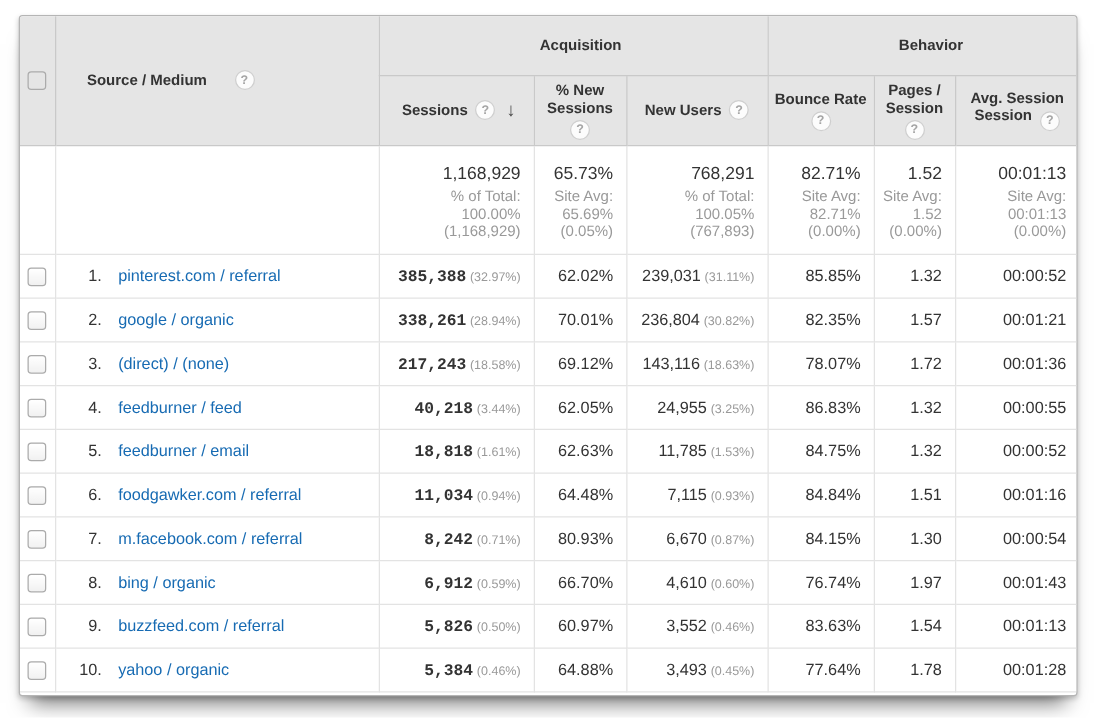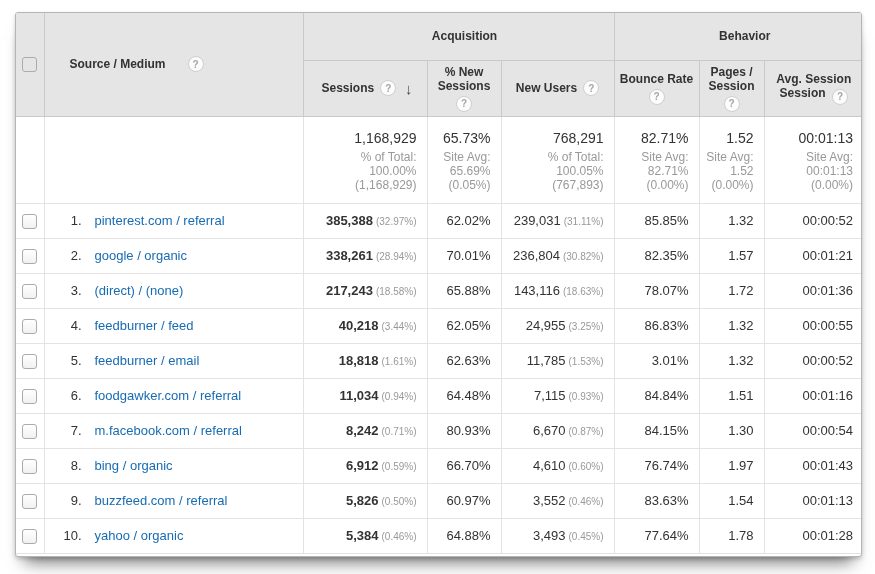--- a/index.html
+++ b/index.html
@@ -68,21 +68,21 @@
   .sum-cell{text-align:right;padding:9px 10px 0 4px;}
   .sum-value{font-size:14px;color:#333;line-height:24px;letter-spacing:0;}
   .sum-line{font-size:12px;color:#999;line-height:14px;}
 
   tr.data-row td{height:34px;}
   td.check-cell{text-align:center;}
   td.src-cell{text-align:left;white-space:nowrap;overflow:hidden;margin-top:11px;}
   .row-num{display:inline-block;width:37px;text-align:right;margin-right:13px;color:#333;}
   a.src-link{color:var(--link,#176bb3);text-decoration:none;cursor:pointer;}
   td.num-cell{text-align:right;padding-right:10px;white-space:nowrap;}
-  .metric-bold{font-weight:bold;}
+  .metric-bold{font-weight:bold;font-family:Liberation Mono, monospace;}
   .pct{font-size:10px;color:#999;font-weight:normal;margin-left:3px;}
 </style>
 </head>
 <body>
 
 <div class="card">
   <table>
     <colgroup>
       <col class="c-check">
         <col class="c-src">
@@ -251,21 +251,21 @@
     <td class="check-cell">
       <span class="checkbox"></span>
     </td>
     <td class="src-cell">
       <span class="row-num">3.</span><a class="src-link">(direct) / (none)</a>
     </td>
     <td class="num-cell">
       <span class="metric-bold">217,243</span><span class="pct">(18.58%)</span>
     </td>
     <td class="num-cell">
-      <span>65.88%</span>
+      <span>69.12%</span>
     </td>
     <td class="num-cell">
       <span>143,116</span><span class="pct">(18.63%)</span>
     </td>
     <td class="num-cell">
       <span>78.07%</span>
     </td>
     <td class="num-cell">
       <span>1.72</span>
     </td>
@@ -311,21 +311,21 @@
     <td class="num-cell">
       <span class="metric-bold">18,818</span><span class="pct">(1.61%)</span>
     </td>
     <td class="num-cell">
       <span>62.63%</span>
     </td>
     <td class="num-cell">
       <span>11,785</span><span class="pct">(1.53%)</span>
     </td>
     <td class="num-cell">
-      <span>3.01%</span>
+      <span>84.75%</span>
     </td>
     <td class="num-cell">
       <span>1.32</span>
     </td>
     <td class="num-cell">
       <span>00:00:52</span>
     </td>
   </tr>
 
   <tr class="data-row">

